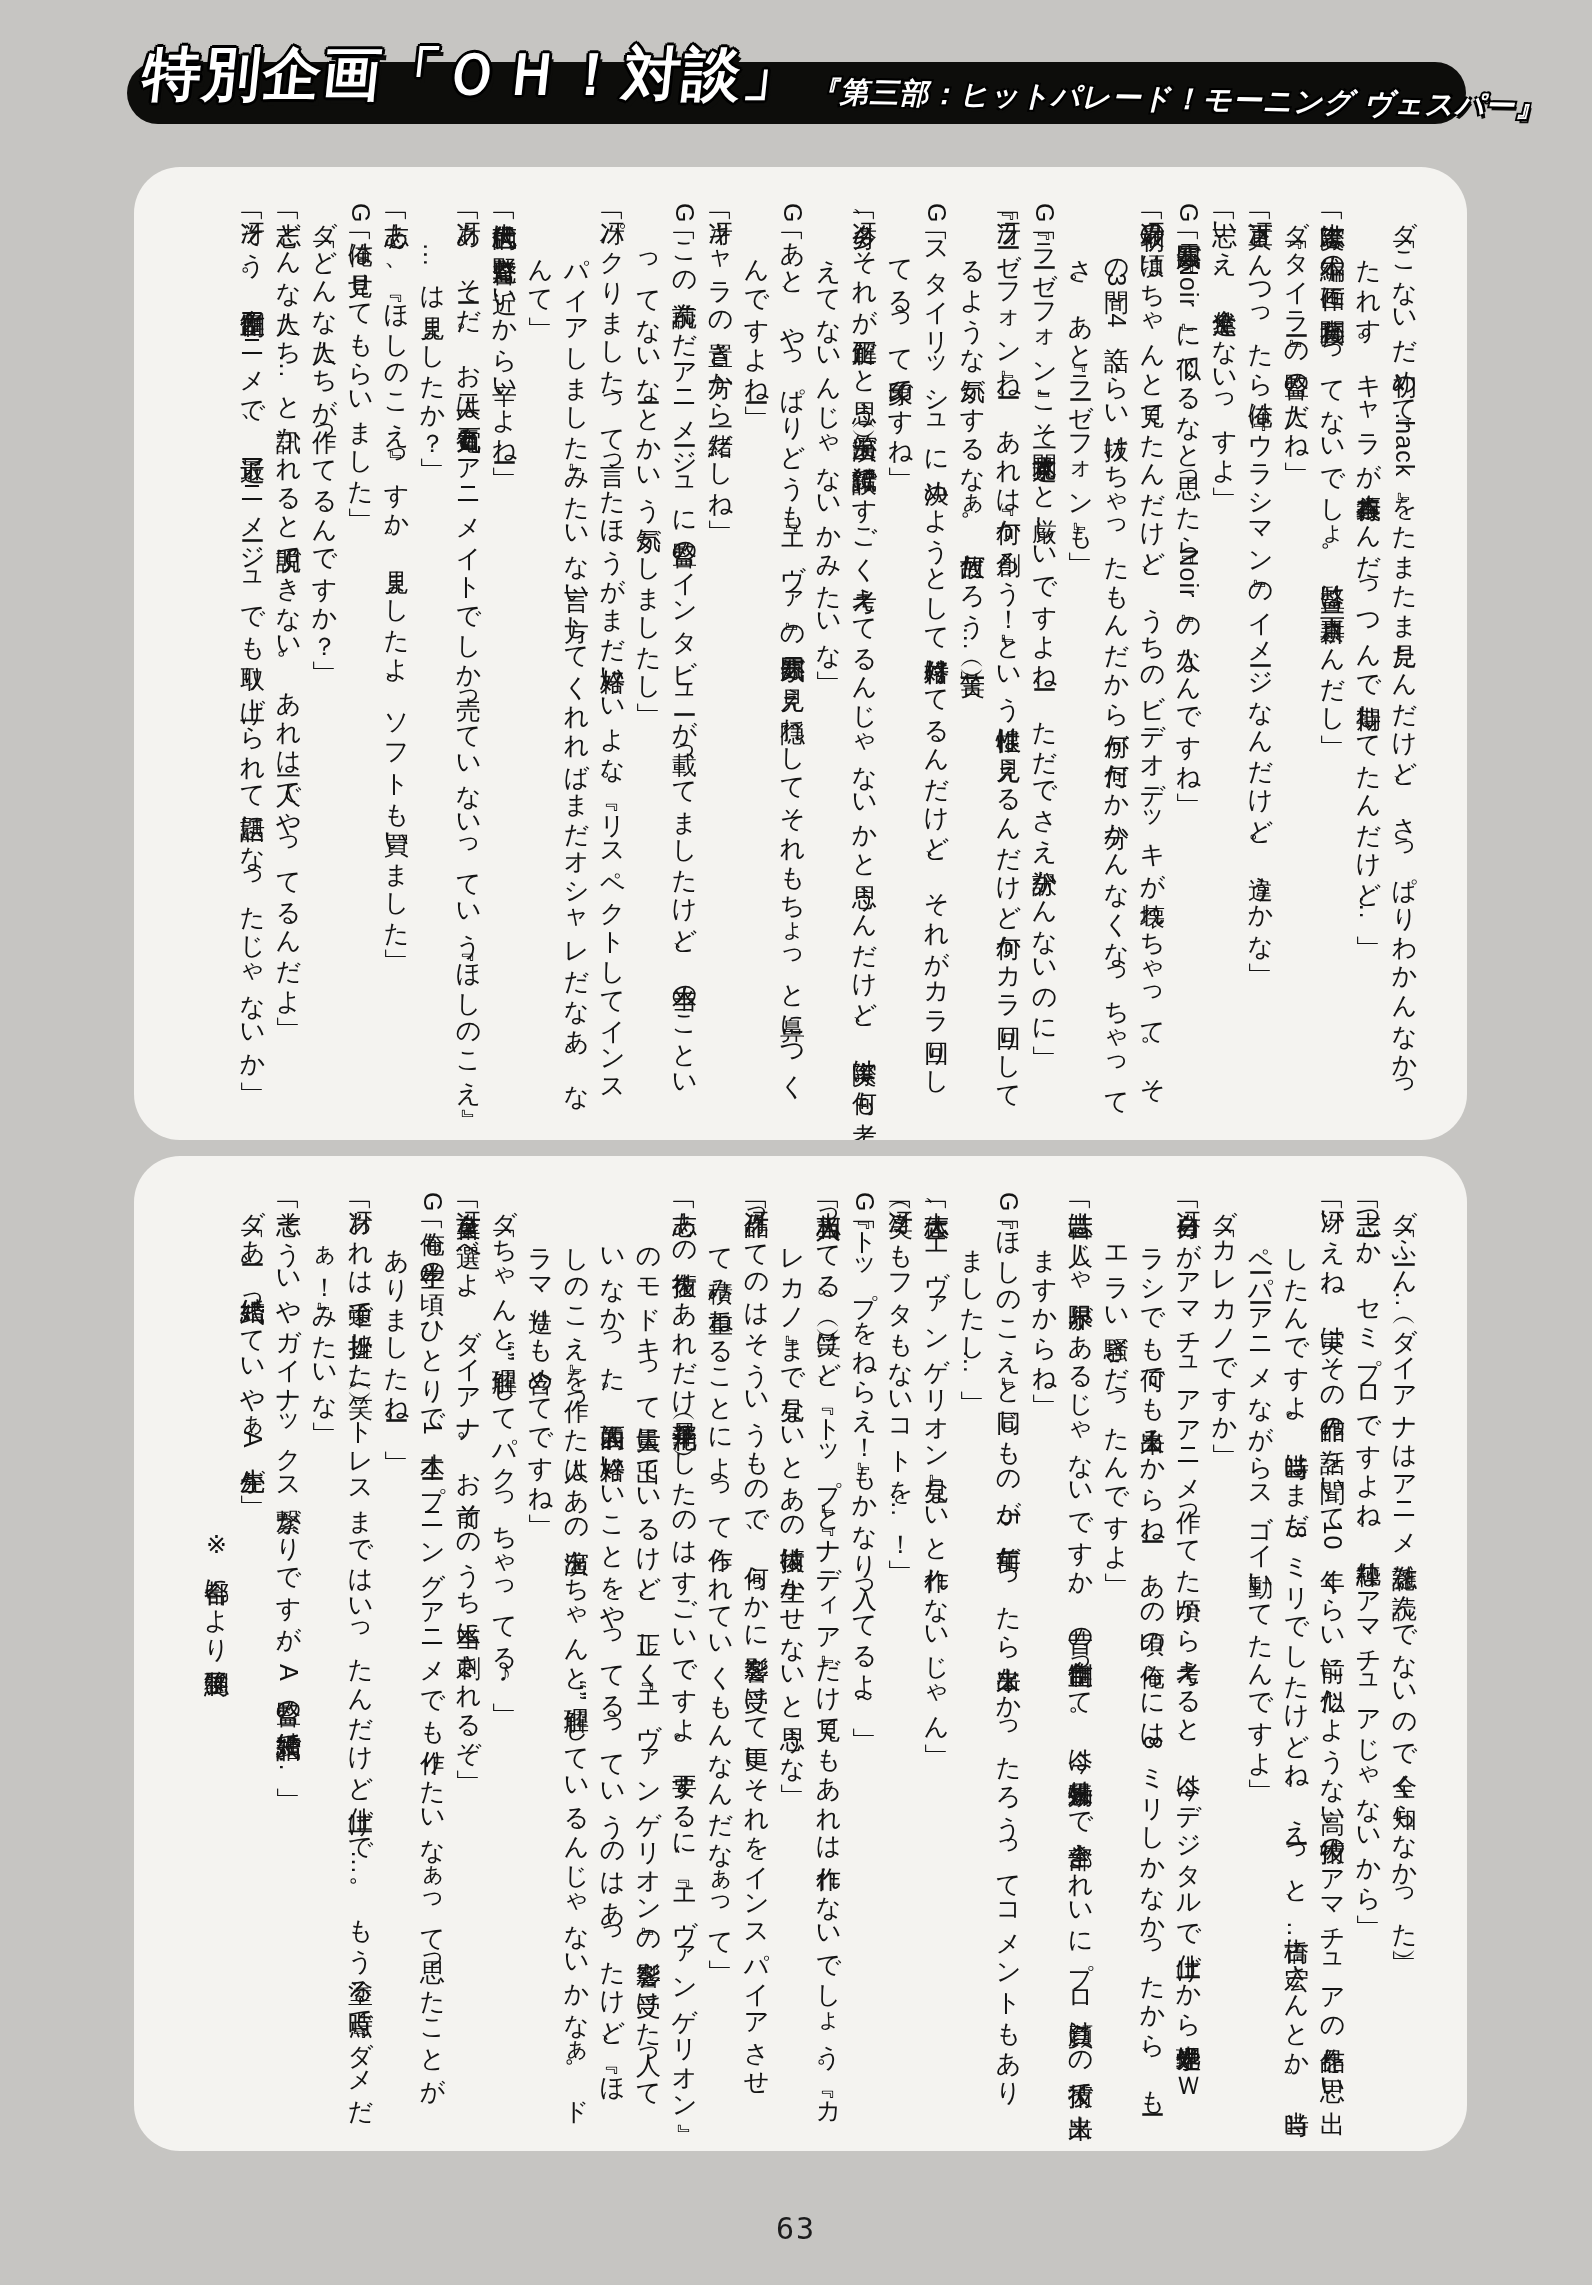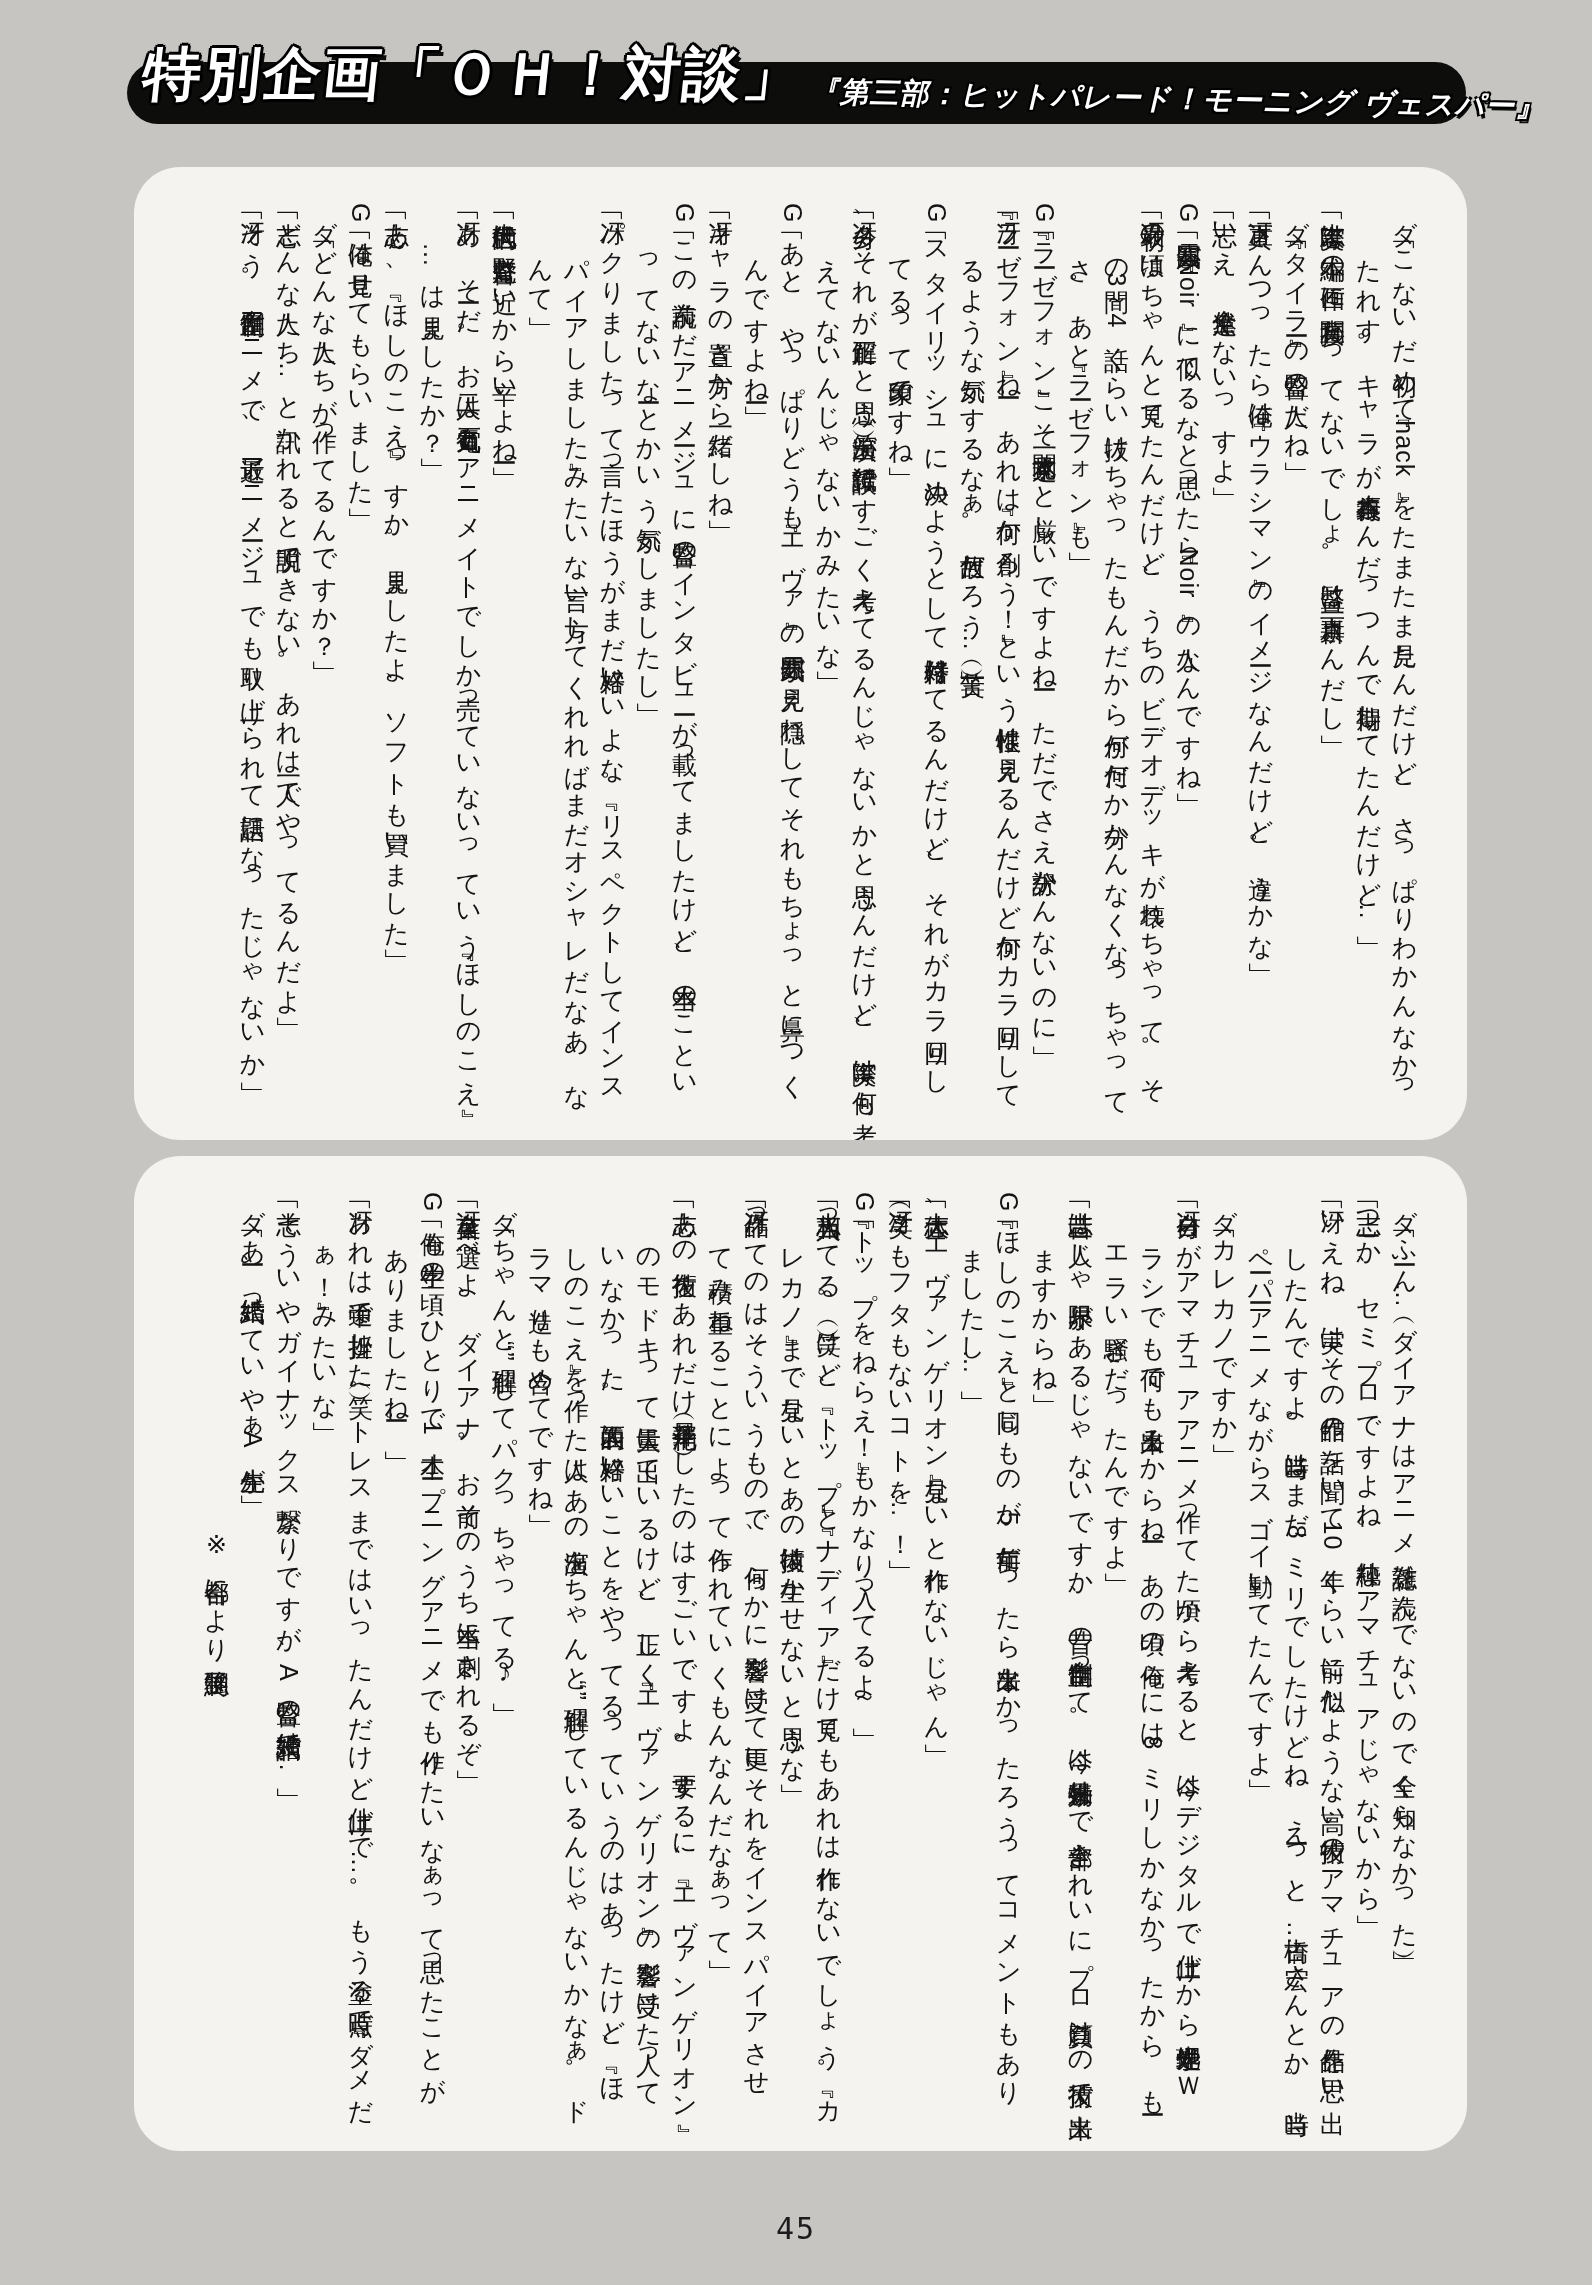--- a/index.html
+++ b/index.html
@@ -125,16 +125,16 @@
         <p class="line"><span class="spk">ダ</span><span>「ちゃんと“理解”してパクっちゃってる♪」</span></p>
         <p class="line"><span class="spk">冴</span><span>「言葉を選べよ、ダイアナ。お前そのうち本当に刺されるぞ」</span></p>
         <p class="line"><span class="spk">G</span><span>「俺も学生の頃、ひとりで1本オープニングアニメでも作りたいなぁって思ったことがありましたねー。」</span></p>
         <p class="line"><span class="spk">冴</span><span>「おれは途中で挫折した（笑）。トレスまではいったんだけど仕上げで…。もう塗る時点で『ダメだぁ！』みたいな」</span></p>
         <p class="line"><span class="spk">志</span><span>「そういやガイナックス繋がりですが、A監督の結婚式話で…」</span></p>
         <p class="line"><span class="spk">ダ</span><span>「あー、結婚式っていやぁA先生が」</span></p>
         <p class="line footnote"><span>※都合により強制終了</span></p>
       </div>
   </section>
 
-  <div class="pagenum">45</div>
+  <div class="pagenum">63</div>
 
 </div>
 
 
 </body></html>

